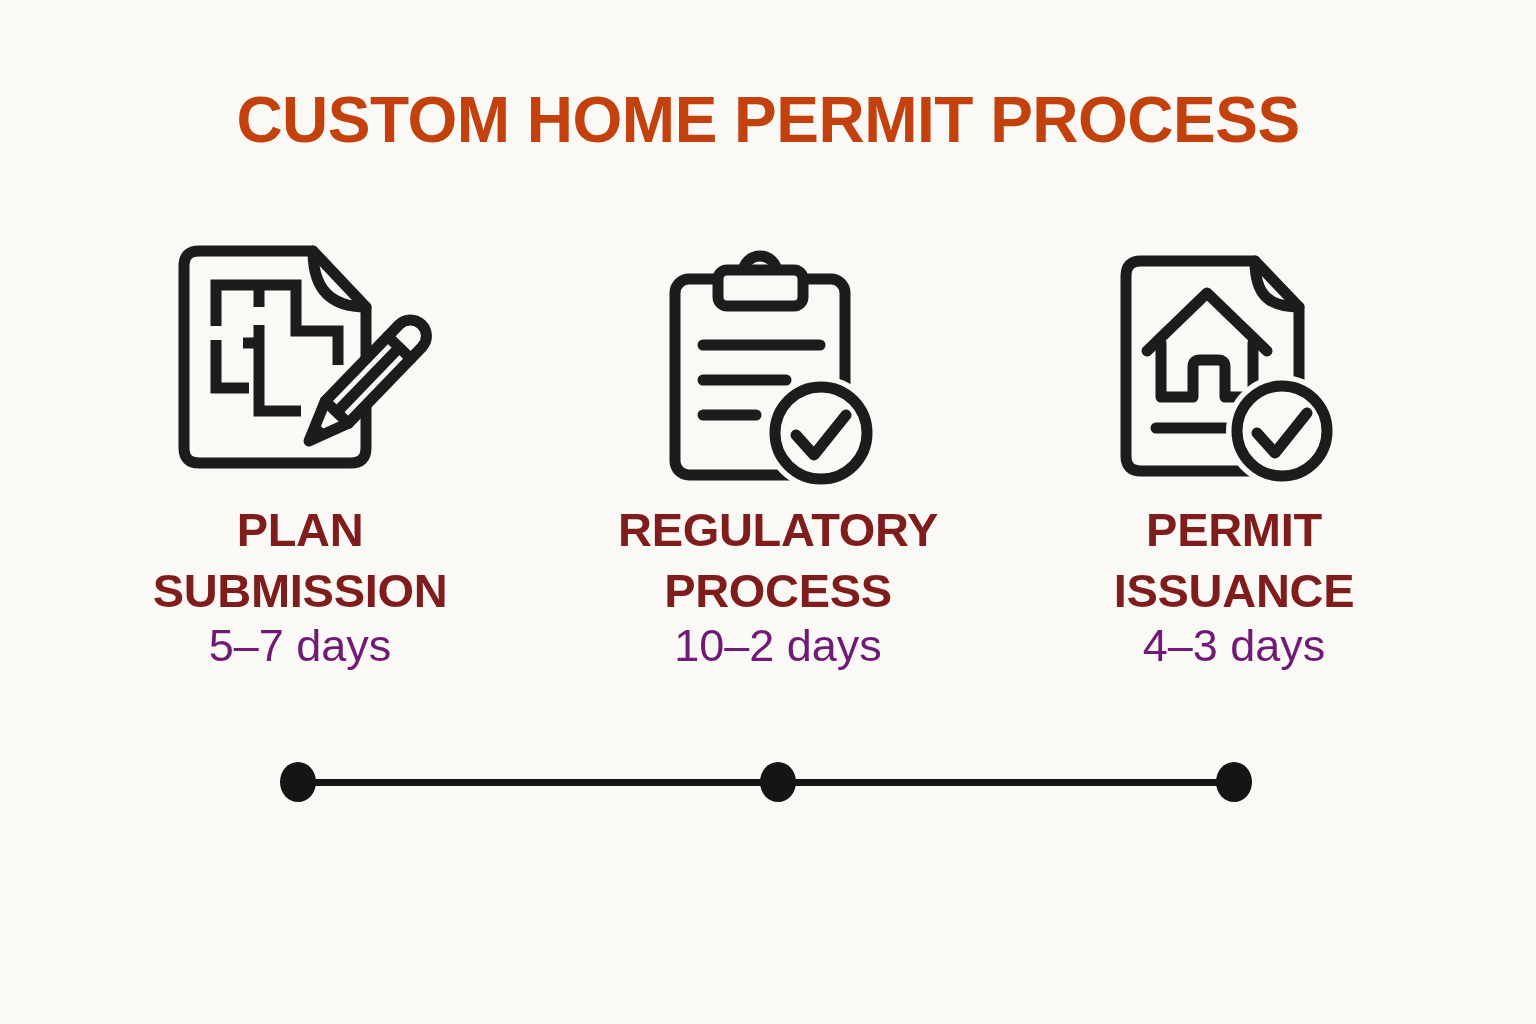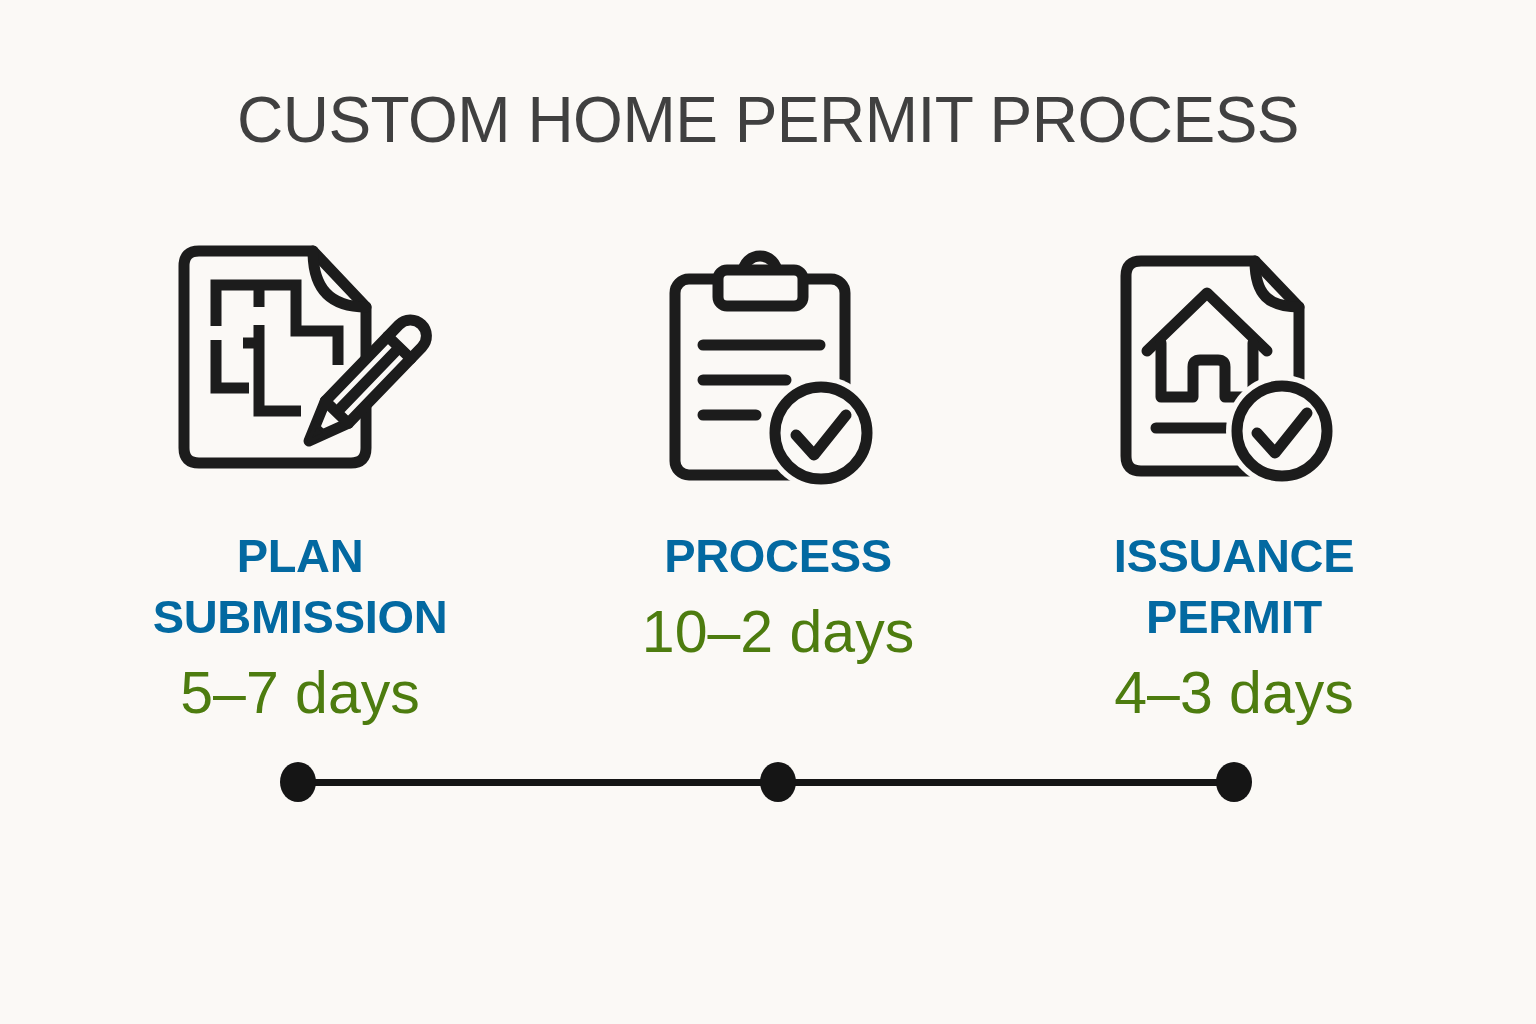--- a/index.html
+++ b/index.html
@@ -10,50 +10,50 @@
     color:#161616;
     overflow:hidden;
     position:relative;
   }
   .canvas{position:absolute;inset:0;}
   .title{
     position:absolute;
     top:88px;left:0;width:1536px;
     text-align:center;
     font-size:64px;
-    font-weight:400;
+    font-weight:700;
     letter-spacing:-0.5px;
     line-height:1;
-    color:#404040;
+    color:#c2410c;
     white-space:nowrap;
   }
   .step{
     position:absolute;
     top:243px;
     width:480px;
     text-align:center;
   }
   .step.s1{left:300px;transform:translateX(-50%);}
   .step.s2{left:778px;transform:translateX(-50%);}
   .step.s3{left:1234px;transform:translateX(-50%);}
   .icon-box{height:250px;display:flex;justify-content:center;align-items:flex-start;}
   .step-name{
-    margin-top:32px;
+    margin-top:6px;
     font-size:47px;
     font-weight:700;
     line-height:61px;
     letter-spacing:-0.3px;
-    color:#0369a1;
+    color:#7f1d1d;
   }
   .step-duration{
-    margin-top:14px;
-    font-size:59px;
+    margin-top:0;
+    font-size:45px;
     font-weight:400;
     line-height:1.1;
-    color:#4d7c0f;
+    color:#701a75;
   }
   .timeline-line{
     position:absolute;
     left:298px;top:779px;
     width:936px;height:7px;
     background:#151515;
     border-radius:4px;
   }
   .timeline-node{
     position:absolute;
@@ -120,20 +120,21 @@
         <path class="ink-round" d="M50 102 H167"></path>
         <path class="ink-round" d="M50 137 H133"></path>
         <path class="ink-round" d="M50 172 H103"></path>
 
         <circle class="bgfill" cx="168" cy="190" r="57"></circle>
         <circle class="ink-fillbg" cx="168" cy="190" r="46"></circle>
         <path class="ink-round" stroke-width="12" d="M143 192 L161 212 L193 172"></path>
       </svg>
     </div>
     <div class="step-name">
+      <div>REGULATORY</div>
       <div>PROCESS</div>
     </div>
     <div class="step-duration">10–2 days</div>
   </div>
 
   <div class="step s3">
     <div class="icon-box">
       <svg width="250" height="250" viewBox="0 0 250 250" style="overflow:visible">
 
         <path class="ink-fillbg" d="M146 18 H32 Q17 18 17 33 V213 Q17 228 32 228 H175 Q190 228 190 213 V64 Z"></path>
@@ -143,22 +144,22 @@
         <path class="ink-round" d="M52 100 V154 H84 V124 Q84 117 91 117 H109 Q116 117 116 124 V154 H144 V100"></path>
 
         <path class="ink-round" d="M47 185 H117"></path>
 
         <circle class="bgfill" cx="173" cy="188" r="56"></circle>
         <circle class="ink-fillbg" cx="173" cy="188" r="45"></circle>
         <path class="ink-round" stroke-width="12" d="M148 190 L166 210 L198 170"></path>
       </svg>
     </div>
     <div class="step-name">
+      <div>PERMIT</div>
       <div>ISSUANCE</div>
-      <div>PERMIT</div>
     </div>
     <div class="step-duration">4–3 days</div>
   </div>
 
   <div class="timeline-line"></div>
   <div class="timeline-node n1"></div>
   <div class="timeline-node n2"></div>
   <div class="timeline-node n3"></div>
 
 </div>

